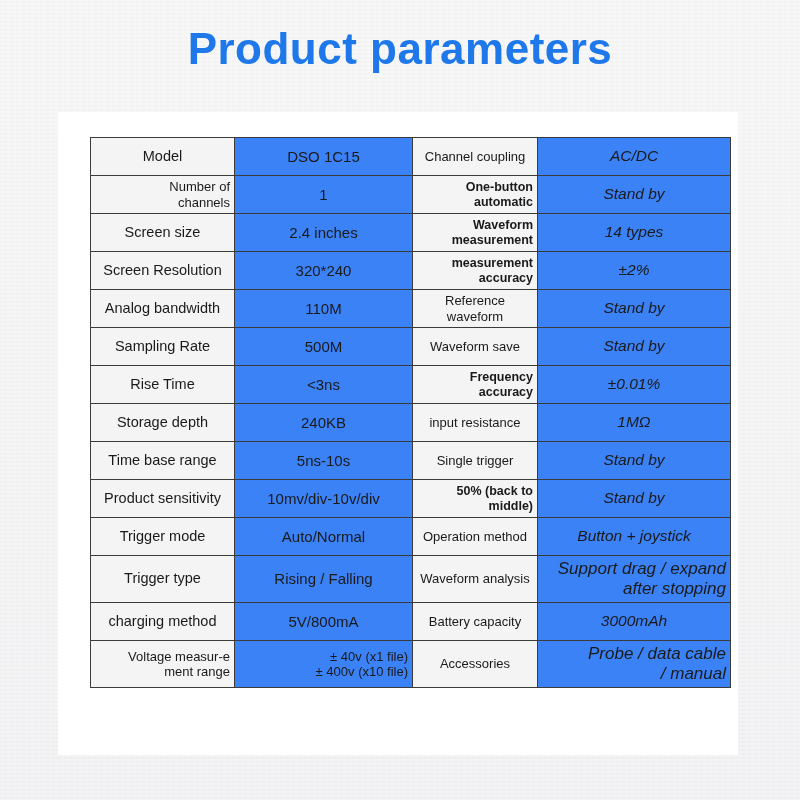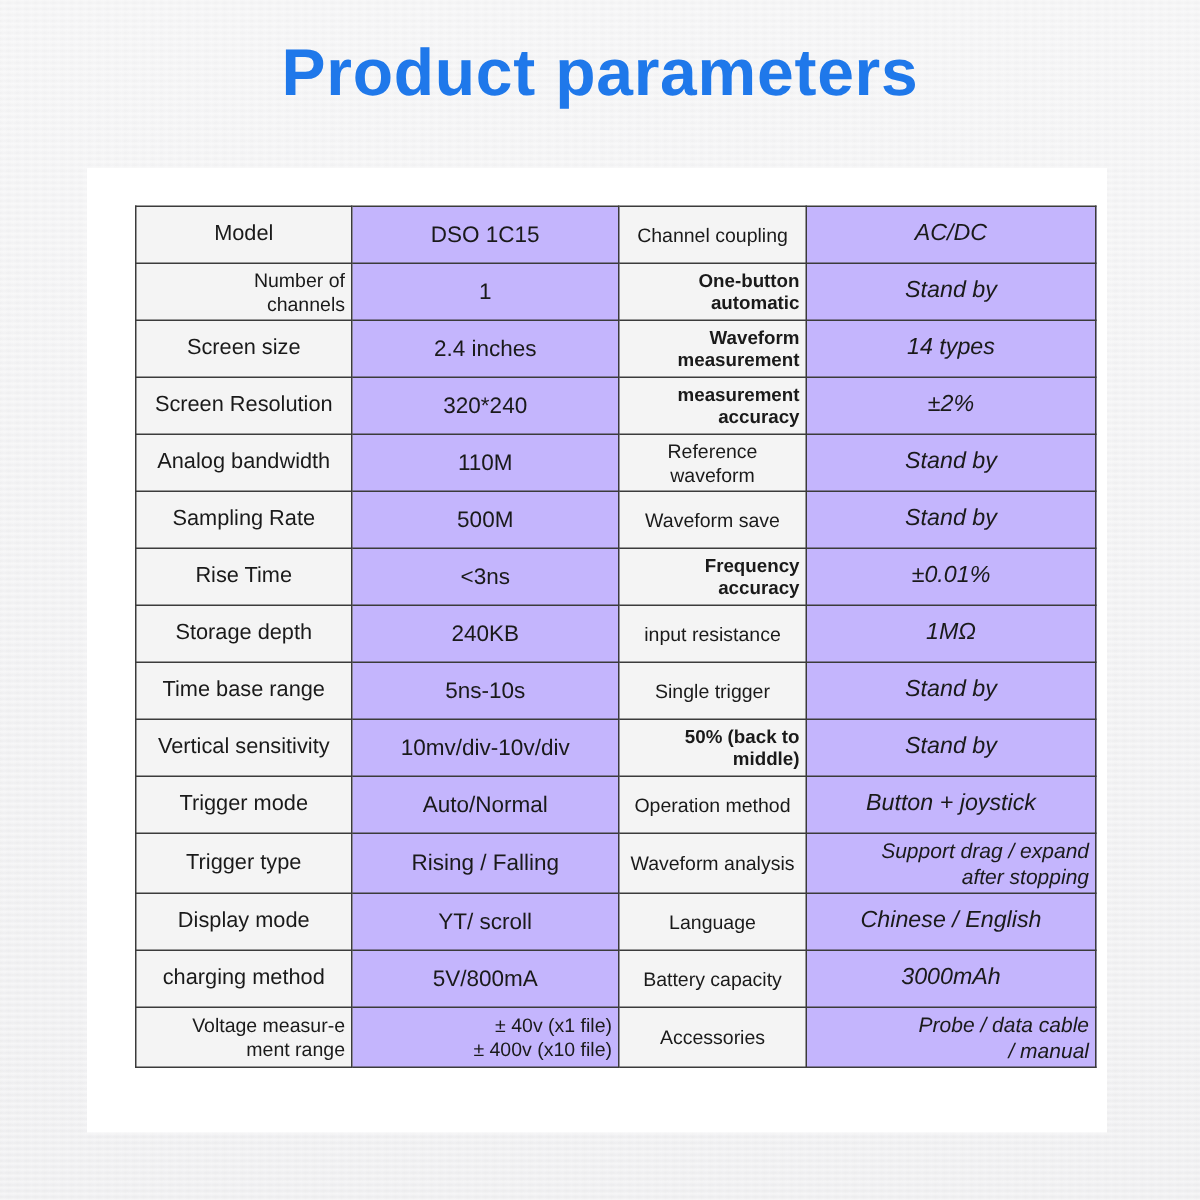--- a/index.html
+++ b/index.html
@@ -66,39 +66,39 @@
     padding: 3px 4px;
     line-height: 1.18;
     word-break: keep-all;
   }
 
   
   #spec-table td.label {
     background: #f4f4f4;
   }
   #spec-table td.value {
-    background: #c4b5fd;
+    background: #3b82f6;
   }
 
   
   #spec-table col.c1 { width: 144px; }
   #spec-table col.c2 { width: 178px; }
   #spec-table col.c3 { width: 125px; }
   #spec-table col.c4 { width: 193px; }
 
   
   #spec-table td.c1 { font-size: 14.5px; }
   #spec-table td.c2 { font-size: 15px; }
   #spec-table td.c3 { font-size: 13px; }
   #spec-table td.c4 { font-size: 15.5px; font-style: italic; }
 
   
   #spec-table td.two-line { font-size: 13px; text-align: right; }
   #spec-table td.c3.two-line { font-size: 12.5px; font-weight: bold; }
-  #spec-table td.c4.two-line { font-size: 14px; }
+  #spec-table td.c4.two-line { font-size: 17px; }
 
   #spec-table tr { height: 38px; }
 </style>
 </head>
 <body>
 
 <div id="page-bg"></div>
 
 <div id="page-title">Product parameters</div>
 
@@ -159,44 +159,38 @@
           <td class="label c3">input resistance</td>
           <td class="value c4">1MΩ</td>
         </tr>
         <tr>
           <td class="label c1">Time base range</td>
           <td class="value c2">5ns-10s</td>
           <td class="label c3">Single trigger</td>
           <td class="value c4">Stand by</td>
         </tr>
         <tr>
-          <td class="label c1">Vertical sensitivity</td>
+          <td class="label c1">Product sensitivity</td>
           <td class="value c2">10mv/div-10v/div</td>
           <td class="label c3 two-line">50% (back to<br>middle)</td>
           <td class="value c4">Stand by</td>
         </tr>
         <tr>
           <td class="label c1">Trigger mode</td>
           <td class="value c2">Auto/Normal</td>
           <td class="label c3">Operation method</td>
           <td class="value c4">Button + joystick</td>
         </tr>
         <tr>
           <td class="label c1">Trigger type</td>
           <td class="value c2">Rising / Falling</td>
           <td class="label c3">Waveform analysis</td>
           <td class="value c4 two-line">Support drag / expand<br>after stopping</td>
         </tr>
         <tr>
-          <td class="label c1">Display mode</td>
-          <td class="value c2">YT/ scroll</td>
-          <td class="label c3">Language</td>
-          <td class="value c4">Chinese / English</td>
-        </tr>
-        <tr>
           <td class="label c1">charging method</td>
           <td class="value c2">5V/800mA</td>
           <td class="label c3">Battery capacity</td>
           <td class="value c4">3000mAh</td>
         </tr>
         <tr>
           <td class="label c1 two-line">Voltage measur-e<br>ment range</td>
           <td class="value c2 two-line">± 40v (x1 file)<br>± 400v (x10 file)</td>
           <td class="label c3">Accessories</td>
           <td class="value c4 two-line">Probe / data cable<br>/ manual</td>

